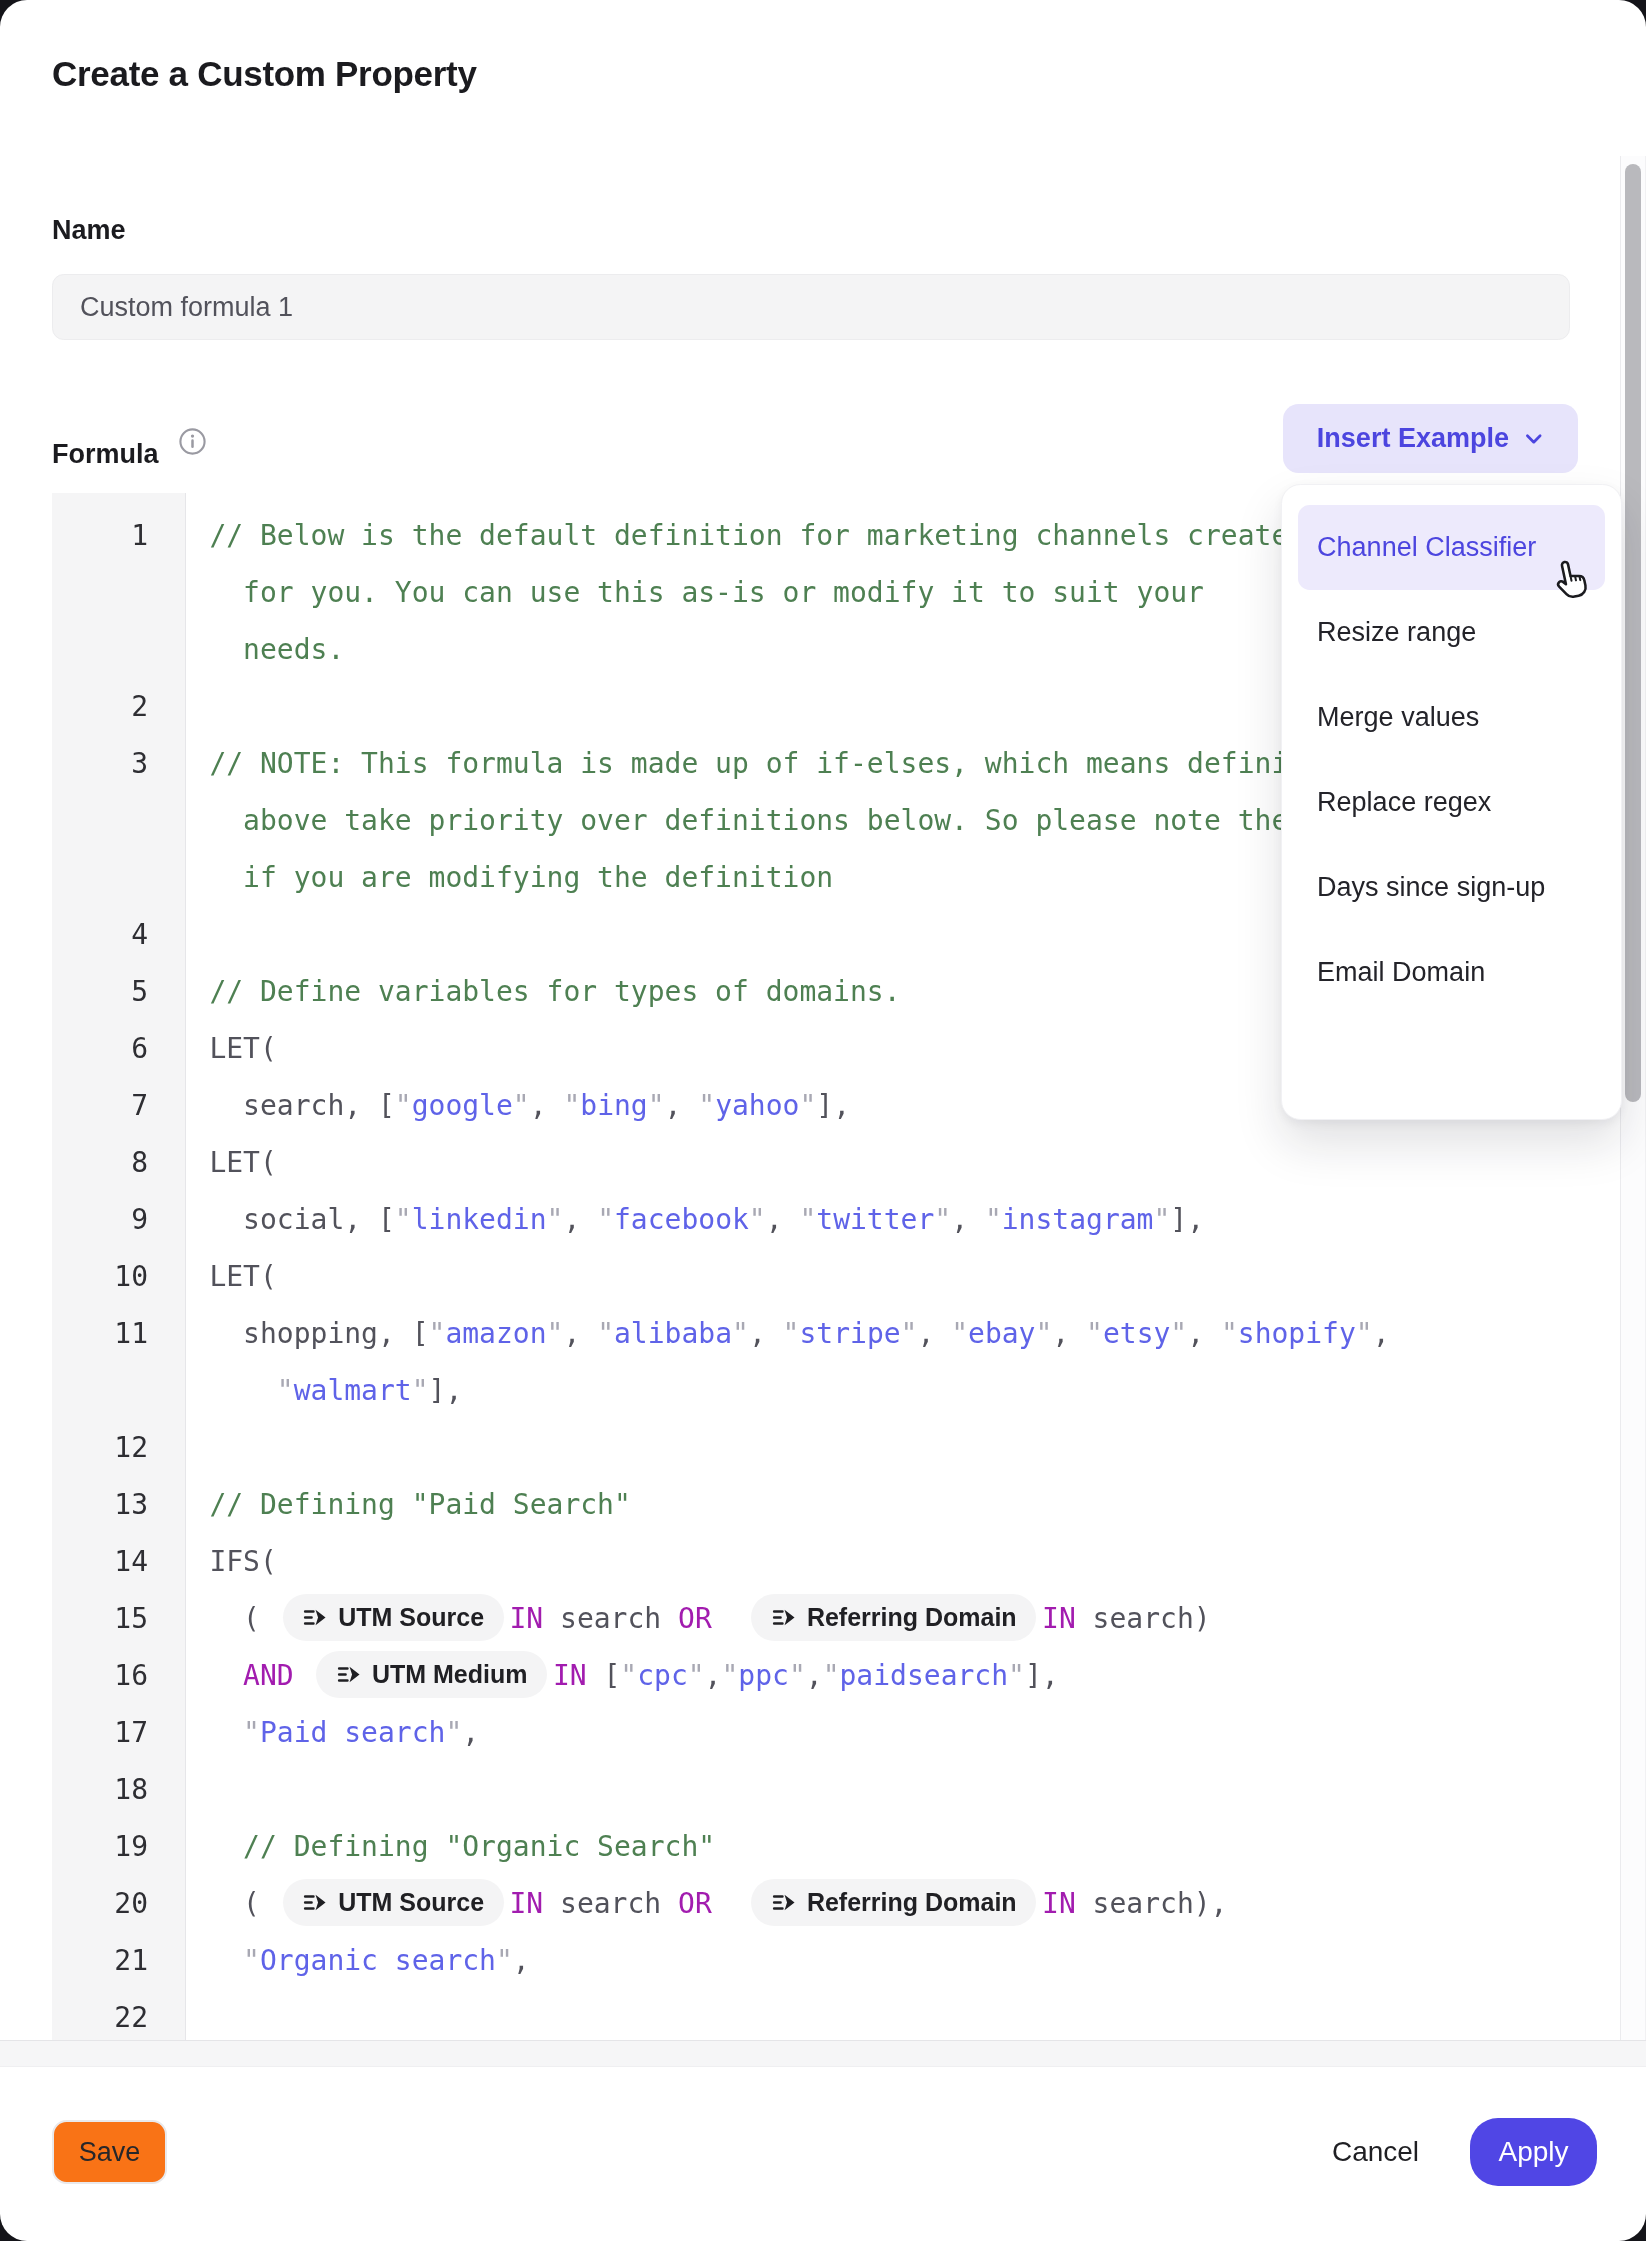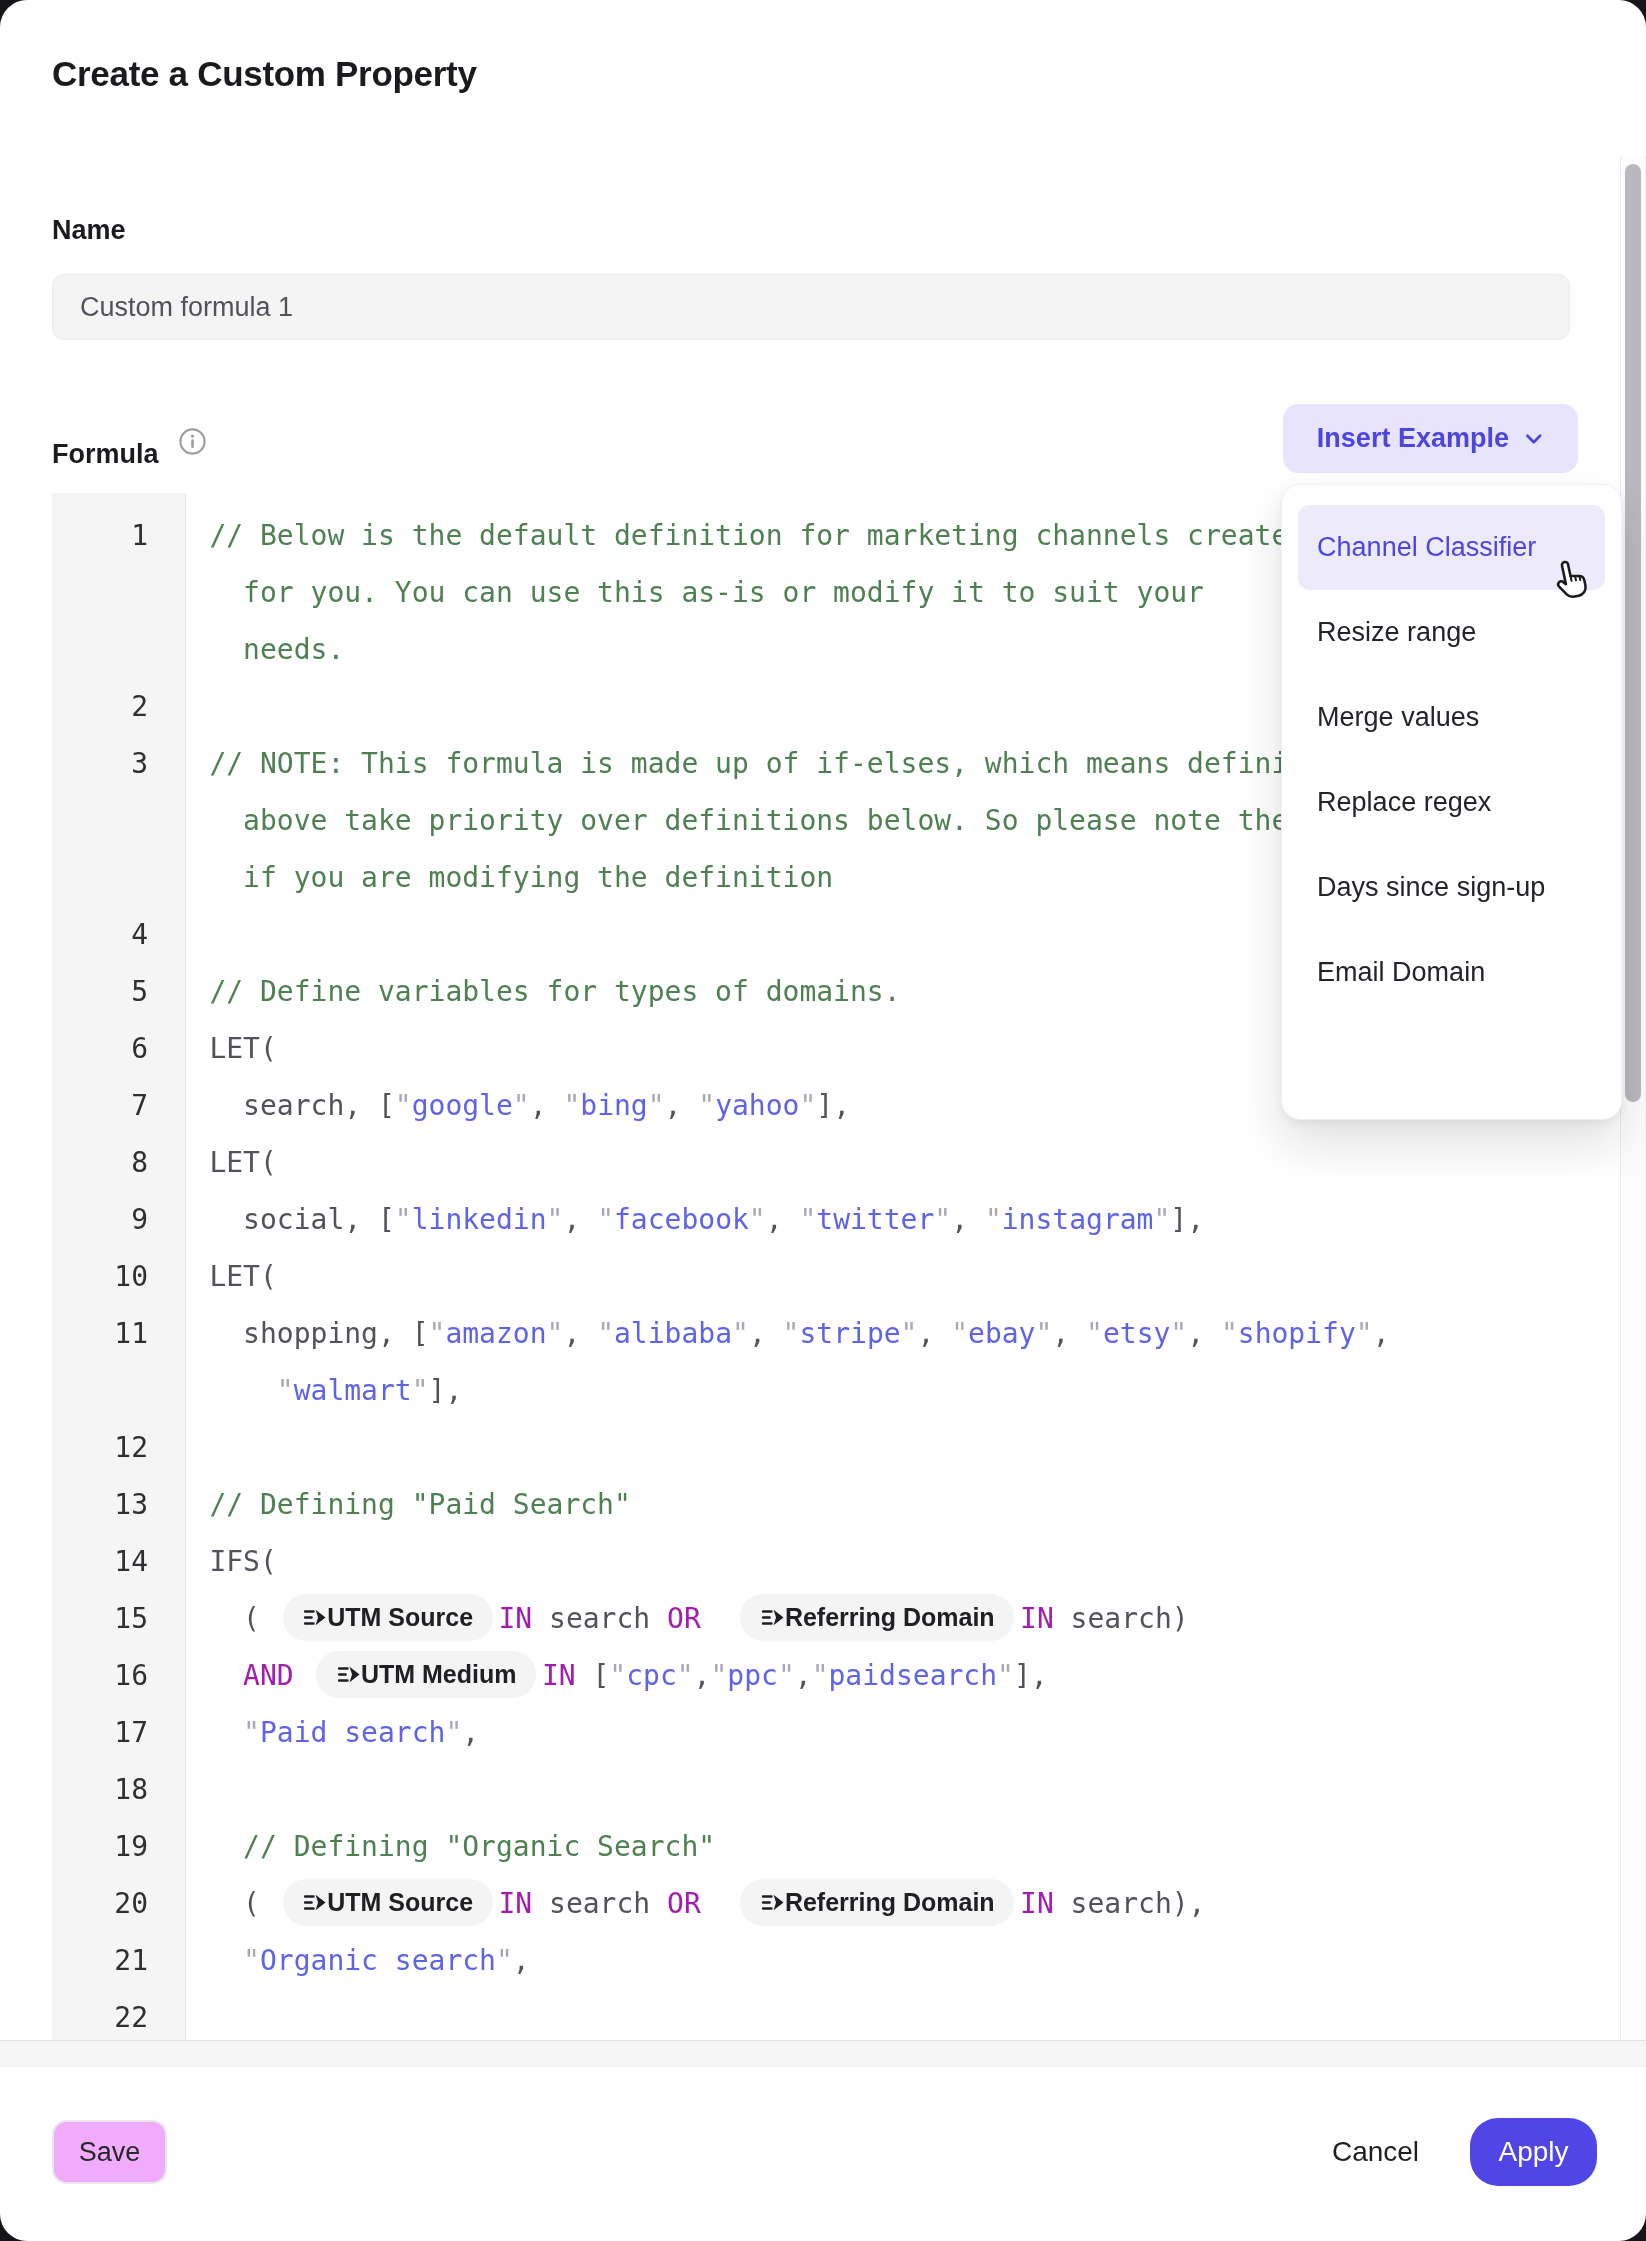--- a/index.html
+++ b/index.html
@@ -57,35 +57,35 @@
   .crow{
     height:57px;line-height:57px;white-space:pre;font-size:28px;color:#52525b;
     display:block;
   }
   .tk-c{color:#4e8052;}
   .tk-g{color:#52525b;}
   .tk-k{color:#a21caf;}
   .tk-s{color:#5f63e8;}
   .tk-q{color:#a8a8b3;}
   .chip{
-    display:inline-flex;align-items:center;gap:0;vertical-align:middle;
+    display:inline-flex;align-items:center;gap:11px;vertical-align:middle;
     height:47px;padding:0 19.5px;margin:0 5.9px;border-radius:23.4px;background:#f4f4f5;
     font-family:"Liberation Sans","DejaVu Sans",sans-serif;
     font-size:25px;font-weight:600;color:#202024;position:relative;top:-2px;
   }
   .chip svg{flex:none;}
   
   .divider-band{
     position:absolute;left:0;top:2040px;width:1646px;height:27px;
     background:#f6f6f7;border-top:1px solid #e5e5e8;border-bottom:1px solid #efeff1;
     box-sizing:border-box;
   }
   .save-btn{
     position:absolute;left:52px;top:2120px;width:115px;height:64px;
-    background:#f0abfc;border:2px solid #e9e9ec;border-radius:14.6px;cursor:pointer;
+    background:#f97316;border:2px solid #e9e9ec;border-radius:14.6px;cursor:pointer;
     font-family:inherit;font-size:27px;color:#27272a;font-weight:400;
   }
   .cancel-btn{
     position:absolute;left:1307px;top:2120px;width:137px;height:64px;
     background:transparent;border:none;cursor:pointer;
     font-family:inherit;font-size:28px;color:#1f1f23;font-weight:500;
   }
   .apply-btn{
     position:absolute;left:1470px;top:2118px;width:127px;height:68px;
     background:#5046e5;border:none;border-radius:28px;cursor:pointer;

